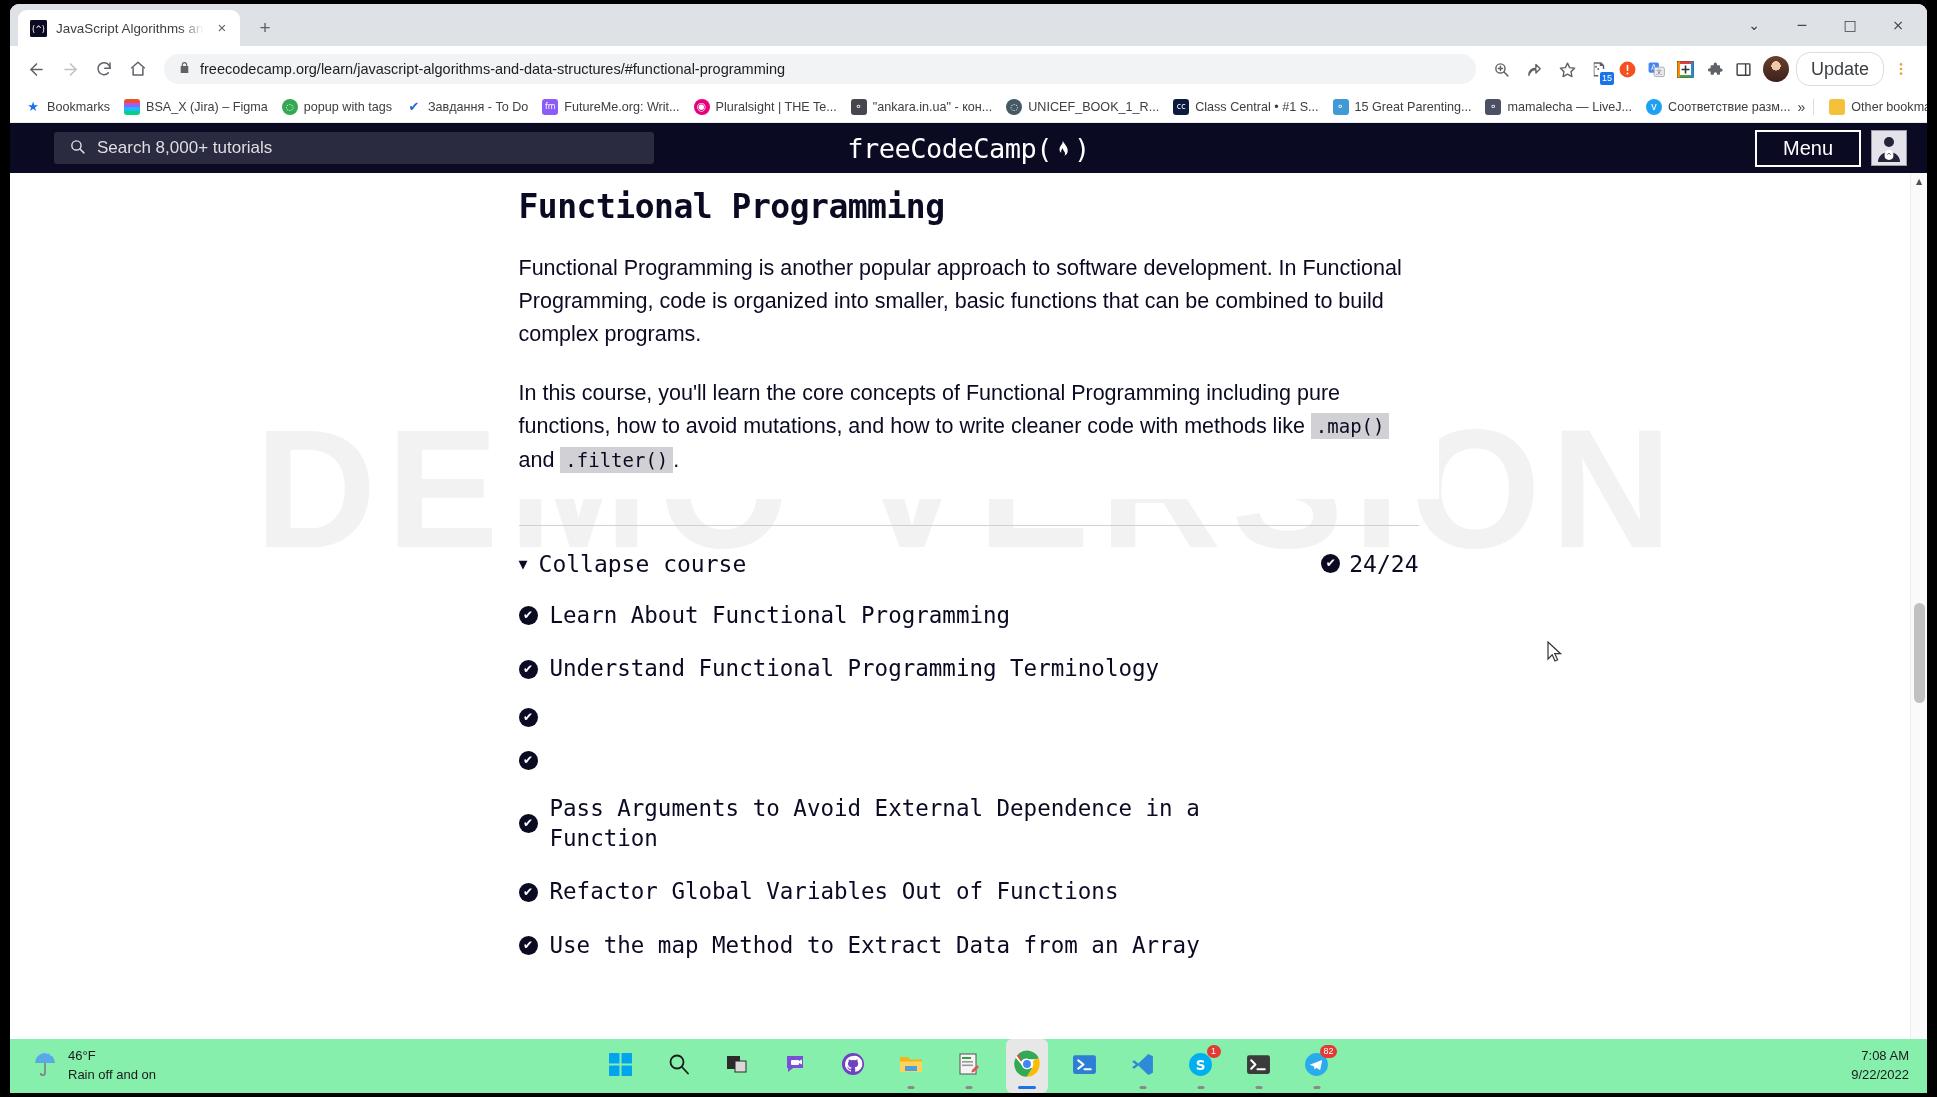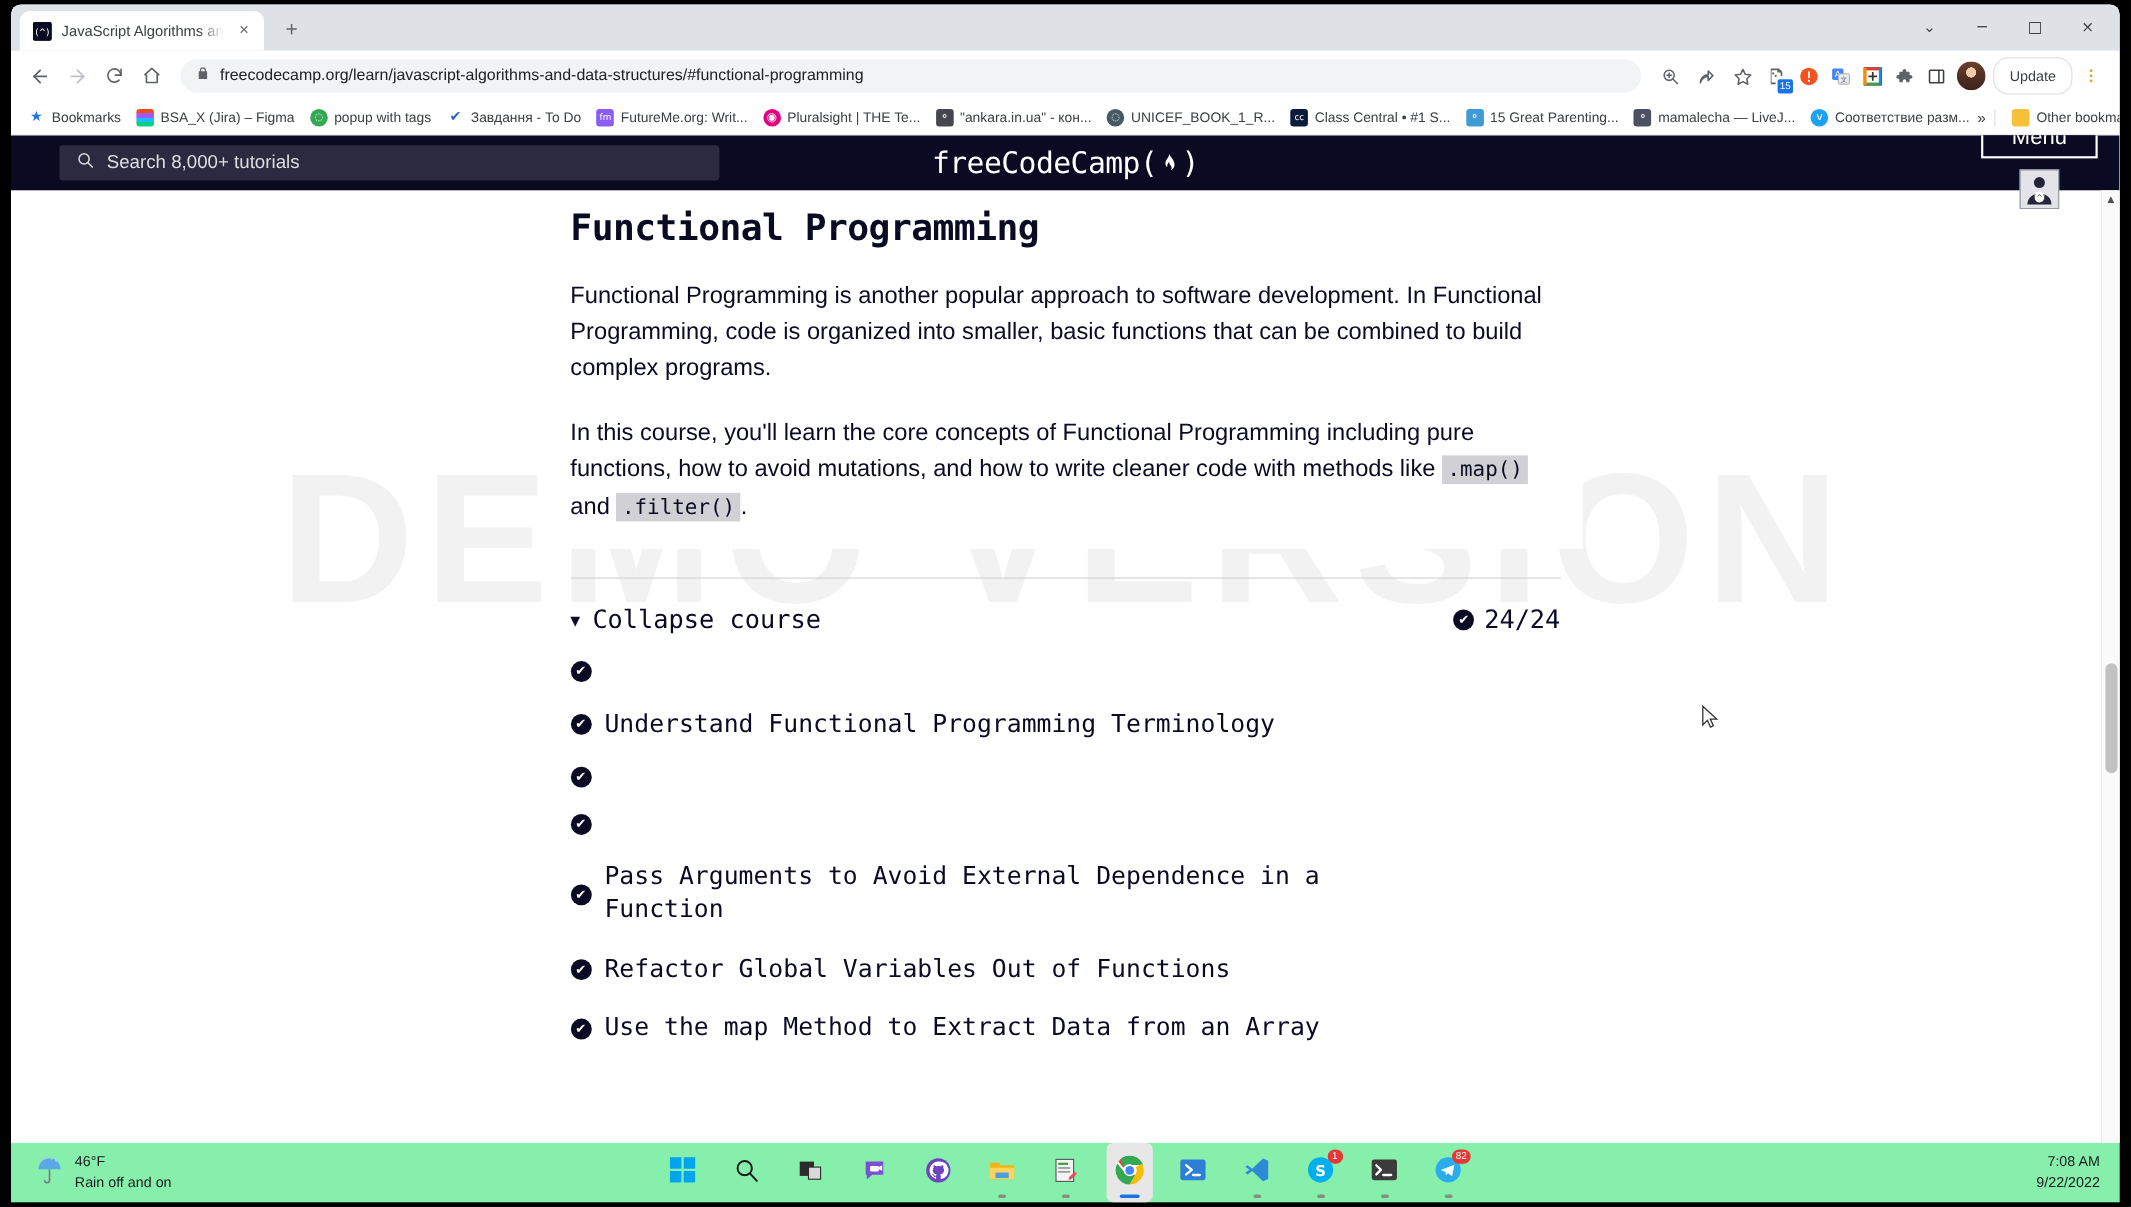--- a/index.html
+++ b/index.html
@@ -102,21 +102,21 @@
     position: relative; font-size: 13px;
   }
   .badge-sq {
     position: absolute; right: -1px; bottom: -2px;
     background: #1a73e8; color: #fff; font-size: 9px;
     line-height: 11px; border-radius: 2px; padding: 1px 2px;
     font-family: "Liberation Sans", sans-serif;
   }
   .update-btn {
     height: 28px; border: 1px solid #dadce0; border-radius: 14px;
-    padding: 16px 14px; font-size: 13px; color: #3c4043;
+    padding: 16px 14px; font-size: 18px; color: #3c4043;
     display: flex; align-items: center; margin-left: 6px;
   }
   .avatar-tb {
     width: 26px; height: 26px; border-radius: 50%;
     background: #8d6a5a; margin-left: 4px;
     background-image: radial-gradient(circle at 50% 38%, #f0c9a8 0 22%, transparent 23%),
                       linear-gradient(#6b3f2f, #3b2119);
   }
 
   
@@ -165,21 +165,20 @@
   .fcc-search-text { color: #dfdfe2; font-size: 17px; }
   .fcc-logo {
     position: absolute; left: 50%; transform: translateX(-50%);
     color: #fff; font-size: 27px;
     font-family: "DejaVu Sans Mono", monospace;
     letter-spacing: -0.5px; white-space: nowrap;
   }
   .fcc-right {
     margin-left: auto; display: flex; align-items: center; gap: 10px;
     padding-right: 8px;
-    flex-direction: column;
   }
   .fcc-menu {
     border: 2px solid #fff; color: #fff;
     font-size: 20px; padding: 5px 26px; background: #0a0a23;
     font-family: "Liberation Sans", sans-serif;
   }
   .fcc-avatar {
     width: 36px; height: 36px; background: #d0d0d8;
     border: 1px solid #9a9aa8;
     display: flex; align-items: flex-end; justify-content: center;
@@ -543,20 +542,21 @@
           <span>Collapse course</span>
           <span class="progress">
             <span class="chk">✔</span>
             <span>24/24</span>
           </span>
         </div>
 
         <div class="challenge-list" id="challenge-list">
             <div class="challenge">
               <span class="chk">✔</span>
+              <span class="challenge-label">Learn About Functional Programming</span>
             </div>
             <div class="challenge">
               <span class="chk">✔</span>
               <span class="challenge-label">Understand Functional Programming Terminology</span>
             </div>
             <div class="challenge">
               <span class="chk">✔</span>
             </div>
             <div class="challenge">
               <span class="chk">✔</span>

